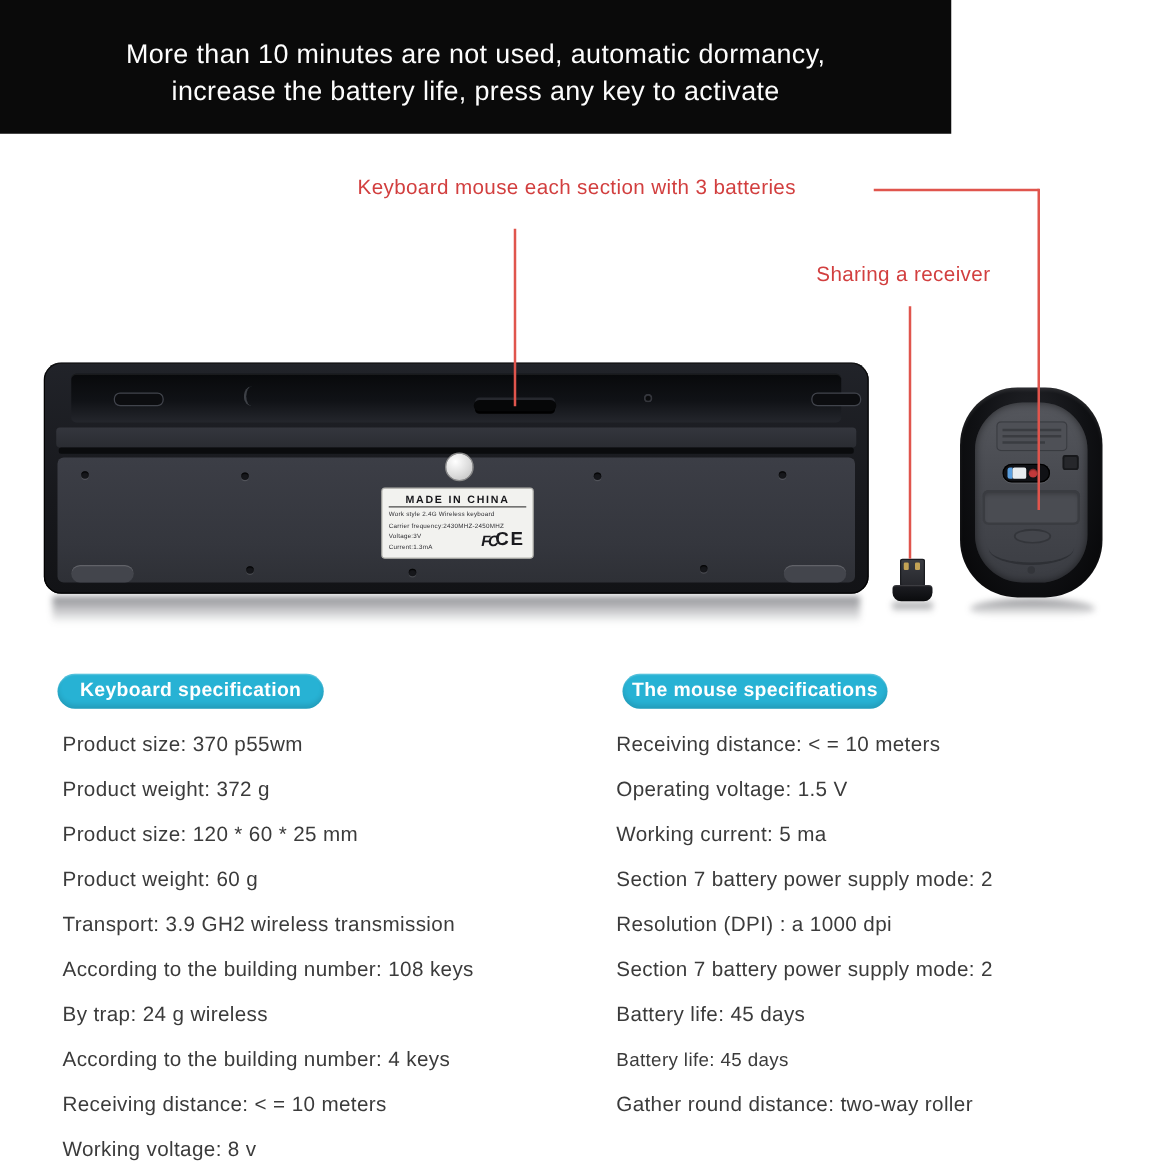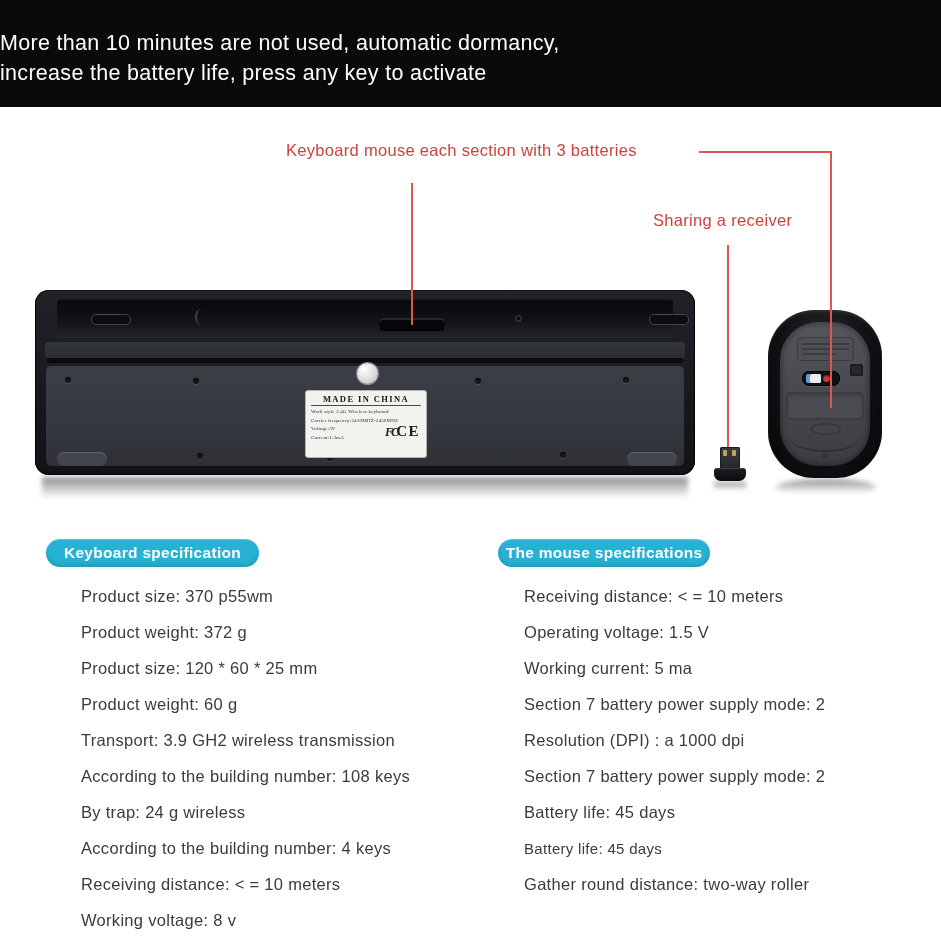--- a/index.html
+++ b/index.html
@@ -1,21 +1,21 @@
 <!DOCTYPE html>
 <html><head>
 <meta charset="utf-8">
 <style>
   html,body{margin:0;padding:0;background:#fff;}
   .page{position:relative;width:941px;height:941px;background:#ffffff;overflow:hidden;
         font-family:"Liberation Sans", sans-serif;}
 
   
-  .banner{position:absolute;left:0;top:0;width:941px;height:107px;background:#0a0a0a;
-          color:#fdfdfd;text-align:left;box-sizing:border-box;padding-top:28px;
+  .banner{position:absolute;left:0;top:0;width:761px;height:107px;background:#0a0a0a;
+          color:#fdfdfd;text-align:center;box-sizing:border-box;padding-top:28px;
           font-size:21.5px;line-height:30px;letter-spacing:.3px;font-weight:400;}
 
   
   .anno{position:absolute;color:#d23f3f;font-size:16.5px;letter-spacing:.3px;white-space:nowrap;z-index:7;}
   .anno-batteries{left:286px;top:141px;}
   .anno-receiver{left:653px;top:211px;}
   .rline{position:absolute;background:#e0554d;z-index:6;}
   .rline-batt-h{left:699px;top:151px;width:132px;height:1.5px;}
   .rline-batt-v{left:830px;top:151px;width:1.5px;height:257px;}
   .rline-kb-v{left:411px;top:183px;width:1.5px;height:142px;}
@@ -39,22 +39,22 @@
   .kb-groove{position:absolute;left:10px;top:52px;width:640px;height:16px;border-radius:3px;
             background:linear-gradient(180deg,#34363d,#2a2c32);}
   .kb-grooveline{position:absolute;left:12px;top:68px;width:636px;height:5px;background:#0a0b0d;border-radius:2px;}
   .kb-panel{position:absolute;left:11px;top:76px;width:638px;height:100px;border-radius:5px;
             background:linear-gradient(180deg,#3c3e46 0%,#34363d 70%,#2e3036 100%);}
   .screw{position:absolute;width:6px;height:6px;border-radius:50%;background:#16171b;
          box-shadow:inset 0 1px 1px rgba(0,0,0,.9), 0 1px 0 rgba(255,255,255,.12);}
   .sticker{position:absolute;left:322px;top:73px;width:21px;height:21px;border-radius:50%;
            background:radial-gradient(circle at 35% 30%, #ffffff 0%, #dcdcdc 55%, #b9b9b9 100%);
            box-shadow:0 0 0 1px #8a8a8a;z-index:2;}
-  .kb-label{position:absolute;left:270px;top:100px;width:122px;height:68px;background:#f2f2ef;
-            border:1px solid #b5b5b0;border-radius:3px;box-sizing:border-box;padding:3px 5px 2px 5px;z-index:2;font-family:Liberation Serif, serif;}
+  .kb-label{position:absolute;left:270px;top:100px;width:122px;height:57px;background:#f2f2ef;
+            border:1px solid #b5b5b0;border-radius:3px;box-sizing:border-box;padding:3px 5px 2px 5px;z-index:2;}
   .kb-label-title{font-size:8.5px;font-weight:700;letter-spacing:1.4px;text-align:center;color:#16161a;
             border-bottom:1px solid #4a4a4a;padding-bottom:1px;white-space:nowrap;}
   .kb-label-body{position:relative;margin-top:2px;height:38px;}
   .kb-label-line{font-size:5px;color:#2c2c30;line-height:8.5px;letter-spacing:.2px;white-space:nowrap;overflow:hidden;}
   .kb-label-line.short{max-width:58px;}
   .kb-fcc{position:absolute;right:24px;bottom:6px;font-size:12px;font-weight:700;font-style:italic;
           letter-spacing:-2px;color:#1a1a1e;}
   .kb-ce{position:absolute;right:1px;bottom:6px;font-size:15px;font-weight:600;letter-spacing:1.5px;color:#1a1a1e;}
   .kb-foot{position:absolute;width:50px;height:14px;border-radius:8px;background:#43454c;
            box-shadow:inset 0 1px 0 rgba(255,255,255,.16);}
@@ -101,21 +101,21 @@
   .mouse-seam{position:absolute;left:11px;top:104px;width:68px;height:26px;border-radius:50%;
          border-bottom:2px solid #2e3035;box-sizing:border-box;}
   .mouse-dot{position:absolute;left:42px;top:131px;width:6px;height:6px;border-radius:50%;background:#33353a;}
 
   
   .badge{position:absolute;top:539px;height:28px;line-height:28px;border-radius:14px;background:#27b2d4;
          color:#ffffff;font-weight:700;font-size:15.5px;letter-spacing:.3px;text-align:center;
          box-shadow:inset 0 -3px 4px rgba(0,0,0,.12), inset 0 1px 1px rgba(255,255,255,.25);}
   .badge-kb{left:46px;width:213px;}
   .badge-mouse{left:498px;width:212px;}
-  .col{position:absolute;top:578px;margin-left:31px;}
+  .col{position:absolute;top:578px;}
   .col-left{left:50px;width:430px;}
   .col-right{left:493px;width:448px;}
   .spec-row{height:36px;display:flex;align-items:center;font-size:16.5px;color:#3b3b3b;
             letter-spacing:.3px;white-space:nowrap;}
   .col-right .spec-row:nth-child(8){font-size:15px;}
 </style>
 </head>
 <body>
 
 <div class="page">

